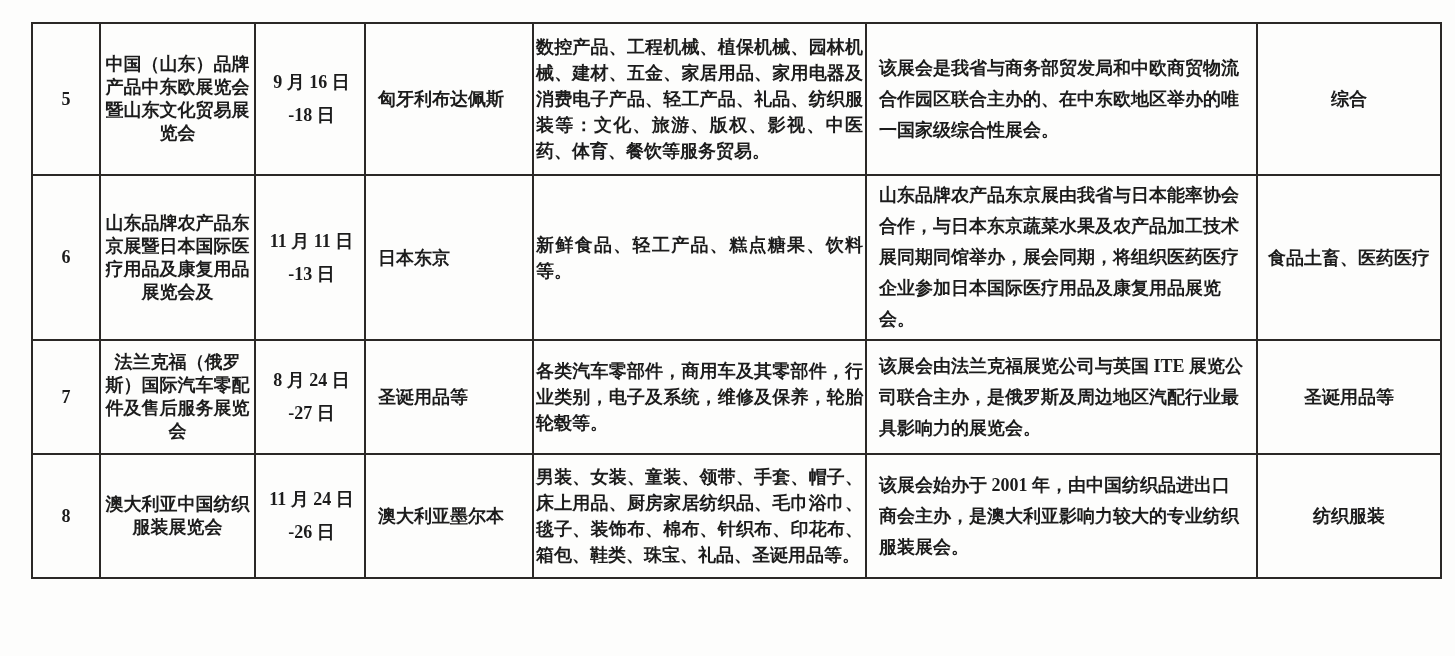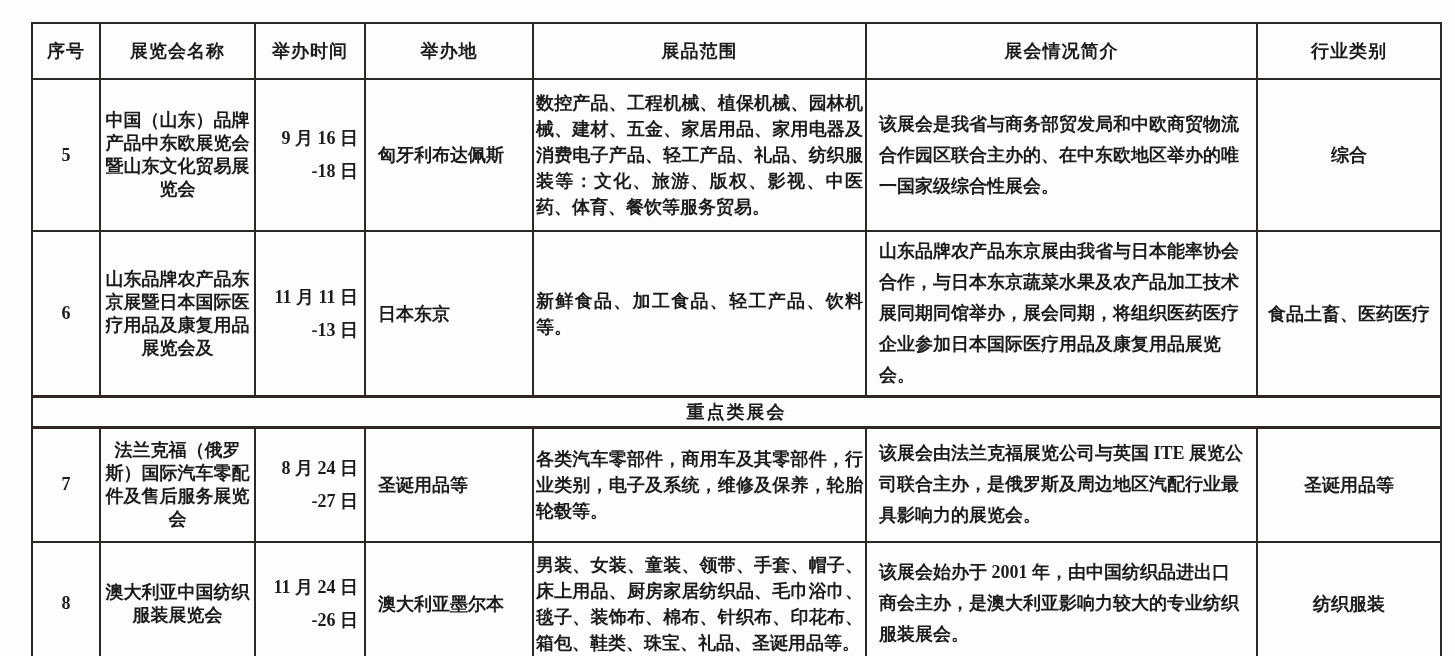--- a/index.html
+++ b/index.html
@@ -44,21 +44,21 @@
   }
   td.name {
     padding: 4px 2px;
     line-height: 23px;
     text-align: center;
   }
   td.time {
     padding: 2px 6px 2px 9px;
     line-height: 33px;
     white-space: pre-line;
-    text-align: right;
+    text-align: center;
   }
   td.place {
     padding: 2px 6px 2px 12px;
     text-align: left;
   }
   td.scope {
     padding: 4px 2px;
     line-height: 26px;
     text-align: justify;
     text-justify: inter-ideograph;
@@ -95,55 +95,43 @@
       <col style="width:68px">
       <col style="width:155px">
       <col style="width:110px">
       <col style="width:168px">
       <col style="width:333px">
       <col style="width:391px">
       <col style="width:184px">
     </colgroup>
 
     <tbody>
-        <tr>
-      <th class="hdr">序号</th>
-      <th class="hdr">展览会名称</th>
-      <th class="hdr">举办时间</th>
-      <th class="hdr">举办地</th>
-      <th class="hdr">展品范围</th>
-      <th class="hdr">展会情况简介</th>
-      <th class="hdr">行业类别</th>
-    </tr>
 
     <tr class="r5">
       <td class="no">5</td>
       <td class="name">中国（山东）品牌产品中东欧展览会暨山东文化贸易展览会</td>
       <td class="time">9 月 16 日
 -18 日</td>
       <td class="place">匈牙利布达佩斯</td>
       <td class="scope">数控产品、工程机械、植保机械、园林机械、建材、五金、家居用品、家用电器及消费电子产品、轻工产品、礼品、纺织服装等：文化、旅游、版权、影视、中医药、体育、餐饮等服务贸易。</td>
       <td class="intro">该展会是我省与商务部贸发局和中欧商贸物流合作园区联合主办的、在中东欧地区举办的唯一国家级综合性展会。</td>
       <td class="category">综合</td>
     </tr>
 
     <tr class="r6">
       <td class="no">6</td>
       <td class="name">山东品牌农产品东京展暨日本国际医疗用品及康复用品展览会及</td>
       <td class="time">11 月 11 日
 -13 日</td>
       <td class="place">日本东京</td>
-      <td class="scope">新鲜食品、加工食品、轻工产品、饮料等。</td>
+      <td class="scope">新鲜食品、轻工产品、糕点糖果、饮料等。</td>
       <td class="intro">山东品牌农产品东京展由我省与日本能率协会合作，与日本东京蔬菜水果及农产品加工技术展同期同馆举办，展会同期，将组织医药医疗企业参加日本国际医疗用品及康复用品展览会。</td>
       <td class="category">食品土畜、医药医疗</td>
     </tr>
 
-    <tr class="section-row">
-      <td colspan="7">重点类展会</td>
-    </tr>
 
     <tr class="r7">
       <td class="no">7</td>
       <td class="name">法兰克福（俄罗斯）国际汽车零配件及售后服务展览会</td>
       <td class="time">8 月 24 日
 -27 日</td>
       <td class="place">圣诞用品等</td>
       <td class="scope">各类汽车零部件，商用车及其零部件，行业类别，电子及系统，维修及保养，轮胎轮毂等。</td>
       <td class="intro">该展会由法兰克福展览公司与英国 ITE 展览公司联合主办，是俄罗斯及周边地区汽配行业最具影响力的展览会。</td>
       <td class="category">圣诞用品等</td>

